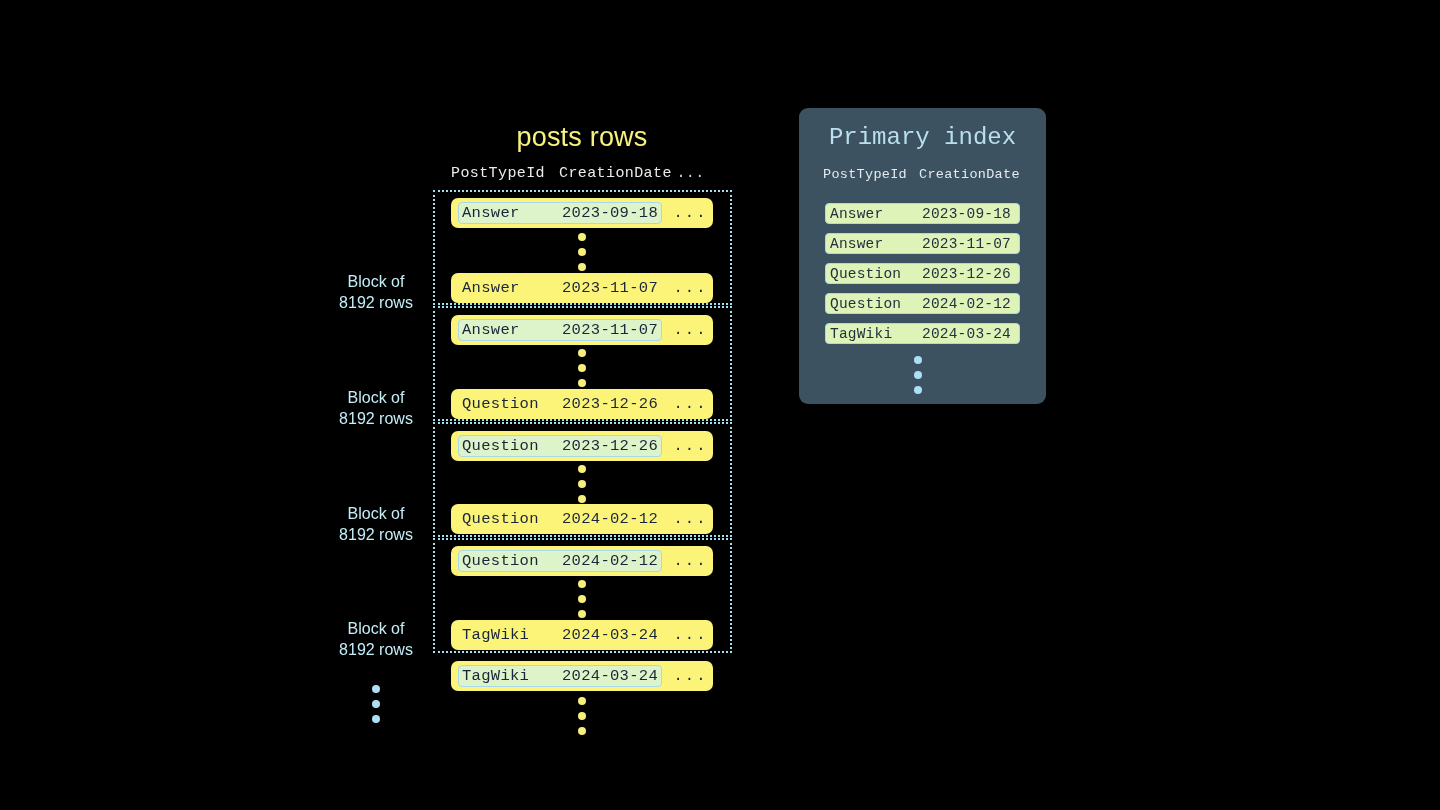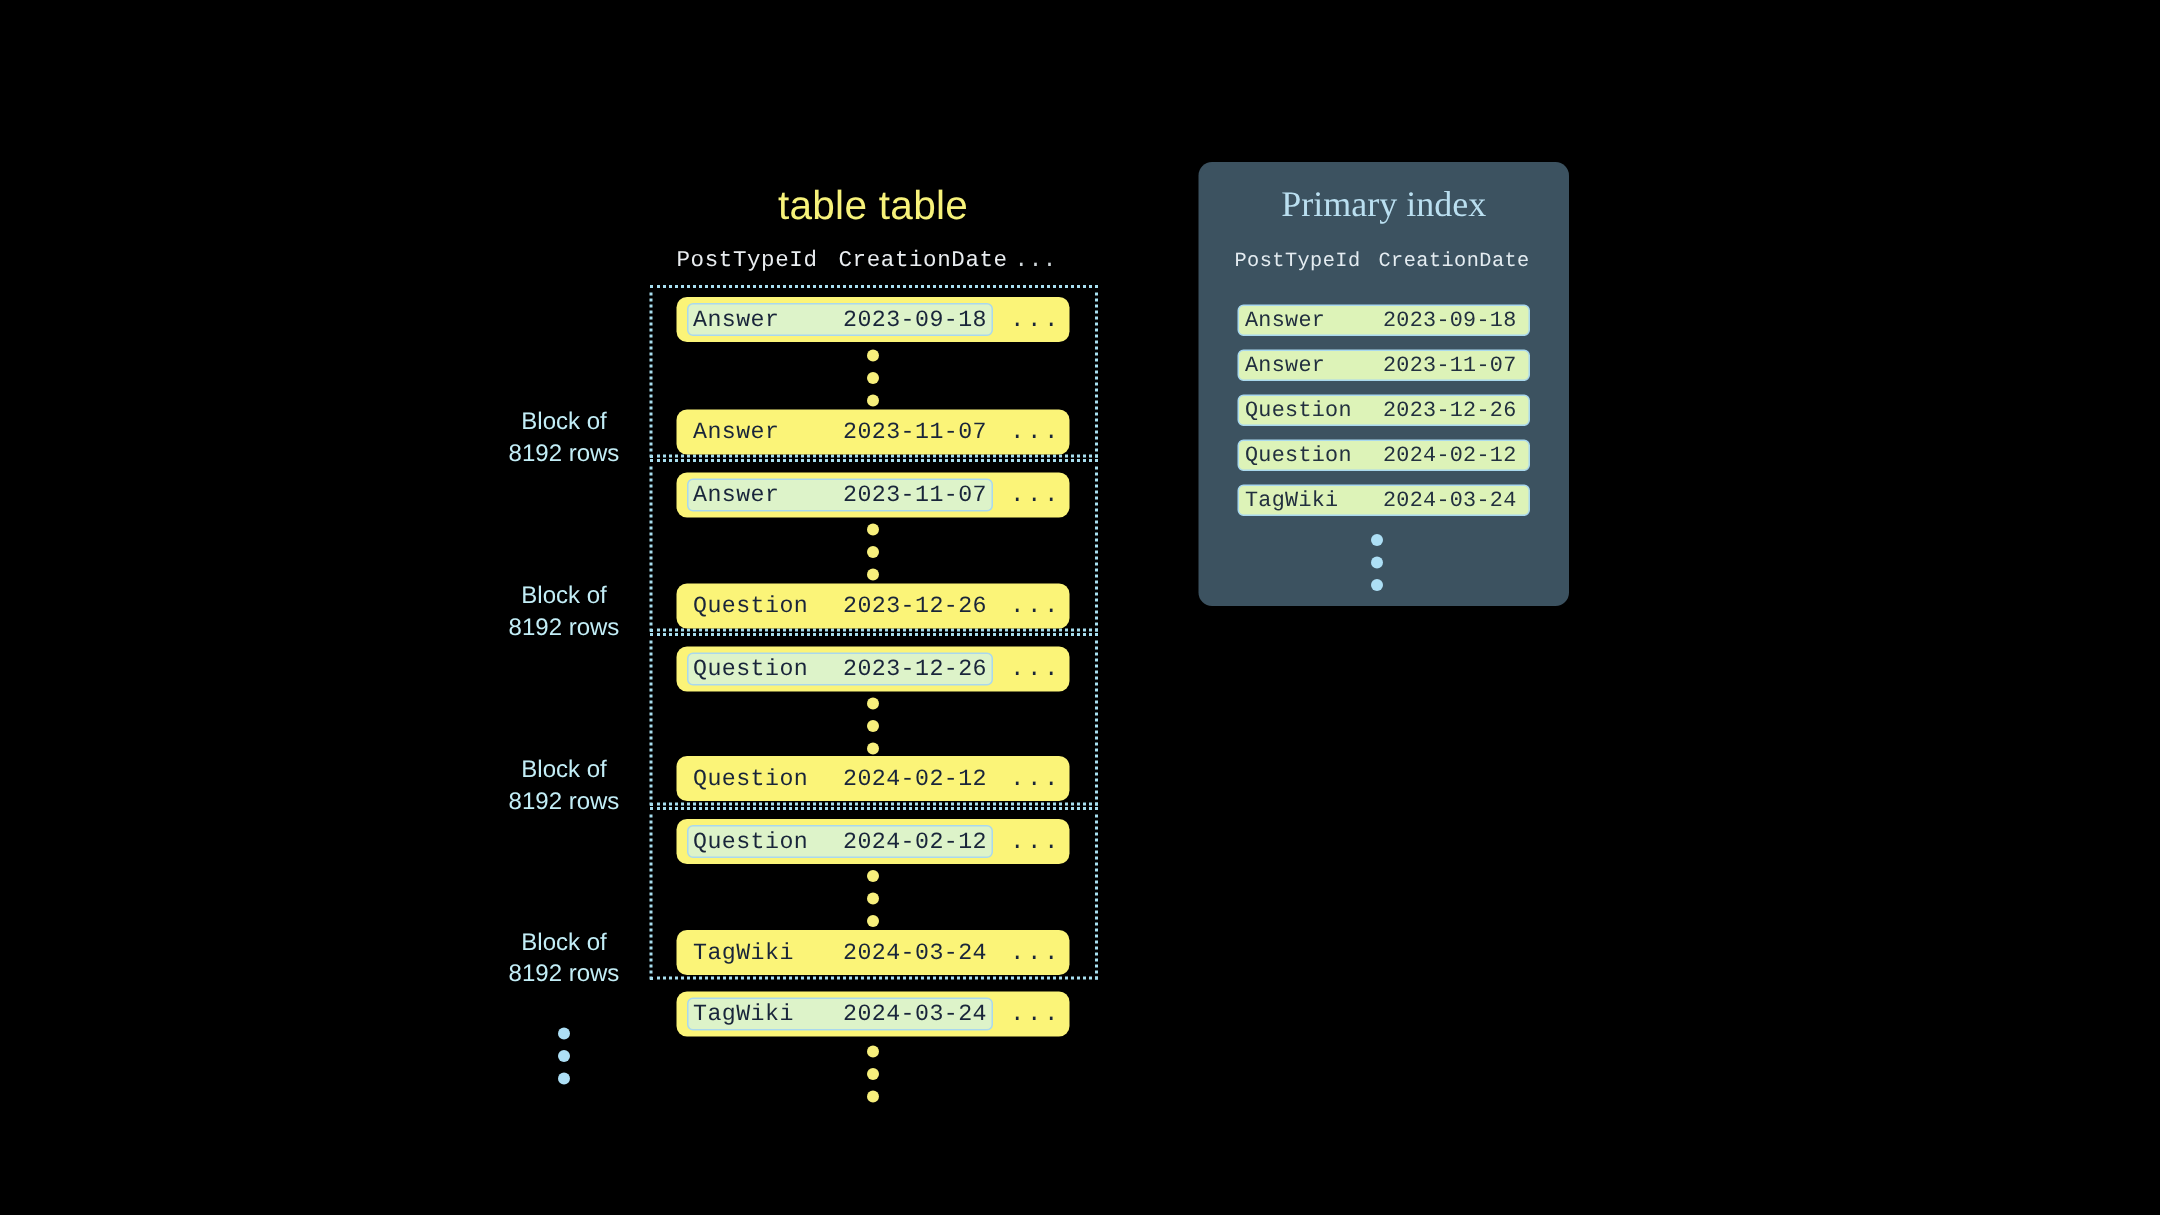--- a/index.html
+++ b/index.html
@@ -130,21 +130,21 @@
     border-radius: 9px;
   }
   .index-title {
     position: absolute;
     left: 0;
     top: 16px;
     width: 247px;
     text-align: center;
     font-size: 24px;
     color: #badff0;
-    font-family: Liberation Serif, serif;
+    font-family: Liberation Mono, monospace;
   }
   .index-header {
     position: absolute;
     left: 24px;
     top: 59px;
     width: 200px;
     display: flex;
     font-family: "Liberation Mono", monospace;
     font-size: 13.5px;
     color: #e4ecf1;
@@ -170,21 +170,21 @@
     letter-spacing: 0.2px;
   }
   .index-row .ic-type { width: 92px; text-align: left; padding-left: 4px; }
   .index-row .ic-date { flex: 1; text-align: left; }
 </style>
 </head>
 <body>
 
 <div class="stage">
 
-  <div class="posts-title">table table</div>
+  <div class="posts-title">posts rows</div>
 
   <div class="posts-header">
     <span class="h-type">PostTypeId</span>
     <span class="h-date">CreationDate</span>
     <span class="h-etc">...</span>
   </div>
 
   <div class="block" style="top:190px; height:115px;"></div>
   <div class="block-label" style="left:311px; top:239px;">
     <div>Block of</div>

